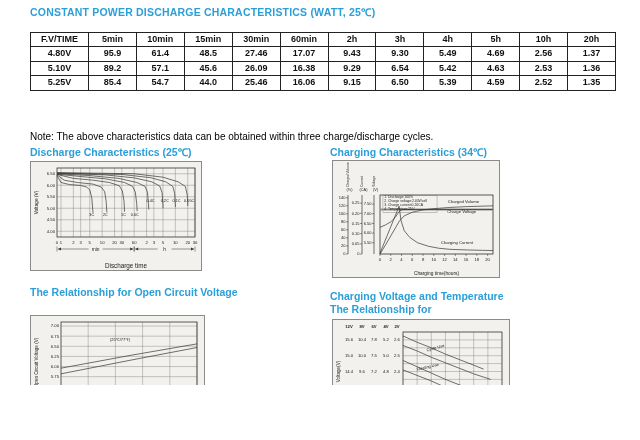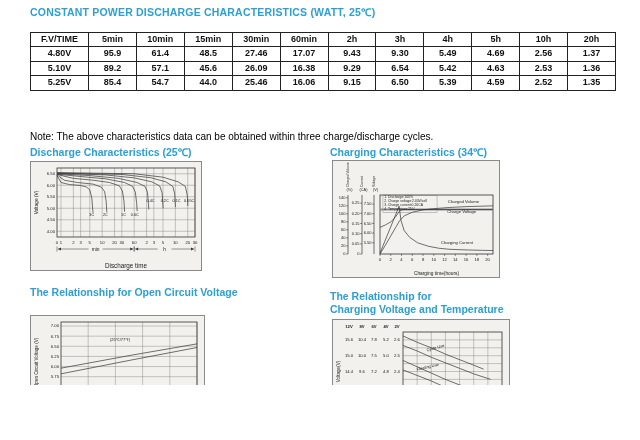--- a/index.html
+++ b/index.html
@@ -304,22 +304,22 @@
         <text x="28" y="31.7" font-size="4.2" text-anchor="end" fill="#1a1a1a" font-family="Liberation Sans, sans-serif">6.50</text>
         <text x="28" y="21.57" font-size="4.2" text-anchor="end" fill="#1a1a1a" font-family="Liberation Sans, sans-serif">6.75</text>
         <text x="28" y="11.45" font-size="4.2" text-anchor="end" fill="#1a1a1a" font-family="Liberation Sans, sans-serif">7.00</text>
         <text x="78.96" y="24.63" font-size="4" text-anchor="start" fill="#1a1a1a" font-family="Liberation Sans, sans-serif">(25℃/77℉)</text>
         <text x="98" y="109.5" font-size="5.2" text-anchor="middle" fill="#1a1a1a" font-family="Liberation Sans, sans-serif">Residual Capacity (%)</text>
         <text x="7" y="46.5" font-size="4.6" text-anchor="middle" fill="#1a1a1a" transform="rotate(-90 7 46.5)" font-family="Liberation Sans, sans-serif">Open Circuit Voltage (V)</text>
       </svg>
     </div>
 
   <div class="sec sec-cvt accent" style="color: rgb(43, 159, 216);">
+    <div>Charging Voltage and Temperature</div>
     <div>The Relationship for</div>
-    <div>Charging Voltage and Temperature</div>
   </div>
   <div class="panel p-cvt" style="background: rgb(242, 241, 237);">
       <svg xmlns="http://www.w3.org/2000/svg" width="176" height="112" viewBox="0 0 176 112">
         <line x1="84.14" y1="12" x2="84.14" y2="91" stroke="#666" stroke-width="0.35"></line>
         <line x1="98.29" y1="12" x2="98.29" y2="91" stroke="#666" stroke-width="0.35"></line>
         <line x1="112.43" y1="12" x2="112.43" y2="91" stroke="#666" stroke-width="0.35"></line>
         <line x1="126.57" y1="12" x2="126.57" y2="91" stroke="#666" stroke-width="0.35"></line>
         <line x1="140.71" y1="12" x2="140.71" y2="91" stroke="#666" stroke-width="0.35"></line>
         <line x1="154.86" y1="12" x2="154.86" y2="91" stroke="#666" stroke-width="0.35"></line>
         <line x1="70" y1="83.1" x2="169" y2="83.1" stroke="#666" stroke-width="0.35"></line>

